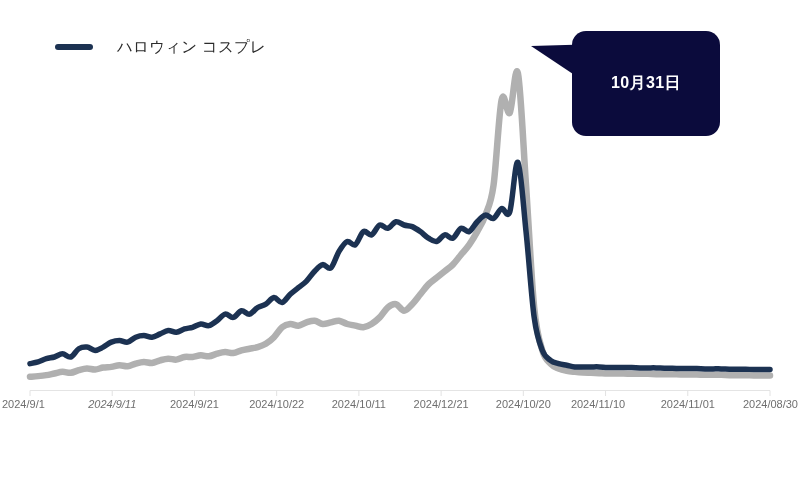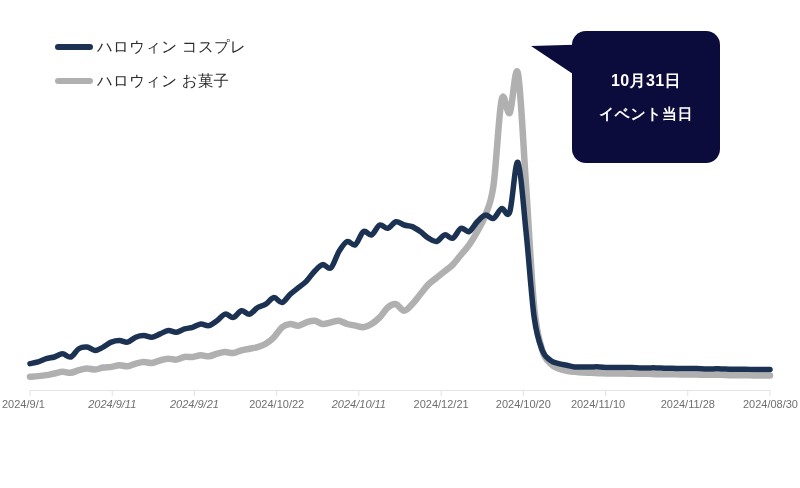--- a/index.html
+++ b/index.html
@@ -34,41 +34,41 @@
     position: absolute;
     left: 55px;
     top: 36px;
     display: flex;
     flex-direction: column;
     gap: 12px;
   }
   .legend-item {
     display: flex;
     align-items: center;
-    gap: 4px;
+    gap: 24px;
     height: 22px;
   }
   .legend-swatch {
     width: 38px;
     height: 6px;
     border-radius: 3px;
     flex: none;
   }
   .legend-label {
     font-size: 15.5px;
     color: #2b2b2b;
     letter-spacing: 0.2px;
     white-space: nowrap;
   }
   .callout {
     position: absolute;
     left: 572px;
     top: 31px;
     width: 148px;
-    height: 132px;
+    height: 105px;
     border-radius: 14px;
     background: #0b0b3c;
     display: flex;
     flex-direction: column;
     align-items: center;
     justify-content: center;
     gap: 13px;
     box-sizing: border-box;
   }
   .callout-line {
@@ -116,37 +116,32 @@
       <path id="series-0" fill="none" stroke="#1c3252" stroke-width="5.5" stroke-linecap="round" stroke-linejoin="round" d="M30.00,363.60 C31.36,363.33 35.42,362.77 38.13,361.95 C40.84,361.13 43.55,359.47 46.26,358.65 C48.97,357.82 51.68,357.82 54.40,357.00 C57.11,356.18 59.82,353.70 62.53,353.70 C65.24,353.70 67.95,357.82 70.66,357.00 C73.37,356.18 76.08,350.40 78.79,348.75 C81.50,347.10 84.21,346.83 86.92,347.10 C89.63,347.38 92.34,350.40 95.05,350.40 C97.77,350.40 100.48,348.48 103.19,347.10 C105.90,345.73 108.61,343.25 111.32,342.15 C114.03,341.05 116.74,340.50 119.45,340.50 C122.16,340.50 124.87,342.70 127.58,342.15 C130.29,341.60 133.00,338.30 135.71,337.20 C138.42,336.10 141.14,335.55 143.85,335.55 C146.56,335.55 149.27,337.48 151.98,337.20 C154.69,336.92 157.40,335.00 160.11,333.90 C162.82,332.80 165.53,330.88 168.24,330.60 C170.95,330.33 173.66,332.52 176.37,332.25 C179.08,331.98 181.79,329.77 184.51,328.95 C187.22,328.13 189.93,328.13 192.64,327.30 C195.35,326.48 198.06,324.27 200.77,324.00 C203.48,323.73 206.19,326.20 208.90,325.65 C211.61,325.10 214.32,322.63 217.03,320.70 C219.74,318.77 222.45,314.65 225.16,314.10 C227.88,313.55 230.59,317.95 233.30,317.40 C236.01,316.85 238.72,311.35 241.43,310.80 C244.14,310.25 246.85,314.65 249.56,314.10 C252.27,313.55 254.98,309.15 257.69,307.50 C260.40,305.85 263.11,305.85 265.82,304.20 C268.53,302.55 271.25,297.88 273.96,297.60 C276.67,297.33 279.38,303.10 282.09,302.55 C284.80,302.00 287.51,296.78 290.22,294.30 C292.93,291.82 295.64,289.90 298.35,287.70 C301.06,285.50 303.77,283.85 306.48,281.10 C309.19,278.35 311.90,273.95 314.62,271.20 C317.33,268.45 320.04,265.15 322.75,264.60 C325.46,264.05 328.17,270.10 330.88,267.90 C333.59,265.70 336.30,255.80 339.01,251.40 C341.72,247.00 344.43,242.60 347.14,241.50 C349.85,240.40 352.56,246.45 355.27,244.80 C357.99,243.15 360.70,233.25 363.41,231.60 C366.12,229.95 368.83,236.00 371.54,234.90 C374.25,233.80 376.96,226.10 379.67,225.00 C382.38,223.90 385.09,228.85 387.80,228.30 C390.51,227.75 393.22,222.25 395.93,221.70 C398.64,221.15 401.36,224.18 404.07,225.00 C406.78,225.82 409.49,225.55 412.20,226.65 C414.91,227.75 417.62,229.68 420.33,231.60 C423.04,233.52 425.75,236.55 428.46,238.20 C431.17,239.85 433.88,242.05 436.59,241.50 C439.30,240.95 442.01,235.45 444.73,234.90 C447.44,234.35 450.15,239.30 452.86,238.20 C455.57,237.10 458.28,229.40 460.99,228.30 C463.70,227.20 466.41,232.70 469.12,231.60 C471.83,230.50 474.54,224.45 477.25,221.70 C479.96,218.95 482.67,215.65 485.38,215.10 C488.10,214.55 490.81,219.50 493.52,218.40 C496.23,217.30 498.94,209.60 501.65,208.50 C504.36,207.40 507.07,219.50 509.78,211.80 C512.49,204.10 515.20,159.00 517.91,162.30 C520.62,165.60 523.33,205.75 526.04,231.60 C528.75,257.45 531.47,297.60 534.18,317.40 C536.89,337.20 539.60,343.25 542.31,350.40 C545.02,357.55 547.73,358.10 550.44,360.30 C553.15,362.50 555.86,362.78 558.57,363.60 C561.28,364.43 563.99,364.70 566.70,365.25 C569.41,365.80 572.12,366.63 574.84,366.90 C577.55,367.17 580.26,366.90 582.97,366.90 C585.68,366.90 588.39,366.90 591.10,366.90 C593.81,366.90 596.52,366.79 599.23,366.90 C601.94,367.01 604.65,367.45 607.36,367.56 C610.07,367.67 612.78,367.56 615.49,367.56 C618.21,367.56 620.92,367.56 623.63,367.56 C626.34,367.56 629.05,367.50 631.76,367.56 C634.47,367.62 637.18,367.83 639.89,367.89 C642.60,367.94 645.31,367.89 648.02,367.89 C650.73,367.89 653.44,367.83 656.15,367.89 C658.86,367.94 661.58,368.17 664.29,368.22 C667.00,368.28 669.71,368.17 672.42,368.22 C675.13,368.28 677.84,368.50 680.55,368.55 C683.26,368.61 685.97,368.55 688.68,368.55 C691.39,368.55 694.10,368.50 696.81,368.55 C699.52,368.61 702.23,368.82 704.95,368.88 C707.66,368.94 710.37,368.88 713.08,368.88 C715.79,368.88 718.50,368.82 721.21,368.88 C723.92,368.94 726.63,369.15 729.34,369.21 C732.05,369.26 734.76,369.21 737.47,369.21 C740.18,369.21 742.89,369.15 745.60,369.21 C748.32,369.26 751.03,369.49 753.74,369.54 C756.45,369.60 759.16,369.54 761.87,369.54 C764.58,369.54 768.64,369.54 770.00,369.54"></path>
     </g>
     <polygon id="callout-tail" points="531,46 600,44 600,92" fill="#0b0b3c"></polygon>
   </svg>
 
   <div class="legend">
     <div class="legend-item">
       <span class="legend-swatch" style="background:#1c3252"></span>
       <span class="legend-label">ハロウィン コスプレ</span>
     </div>
-    <div class="legend-item">
-      <span class="legend-swatch" style="background:#b0b0b0"></span>
-      <span class="legend-label">ハロウィン お菓子</span>
-    </div>
   </div>
 
   <div class="callout">
     <div class="callout-line">10月31日</div>
-    <div class="callout-line sub">イベント当日</div>
   </div>
 
   <div id="x-axis-labels">
       <div class="axis-label" style="transform: none; left: 2px;">2024/9/1</div>
       <div class="axis-label" style="left: 112.222px; font-style: italic;">2024/9/11</div>
-      <div class="axis-label" style="left: 194.444px; font-style: italic;">2024/9/21</div>
+      <div class="axis-label" style="left: 194.444px;">2024/9/21</div>
       <div class="axis-label" style="left: 276.667px;">2024/10/22</div>
-      <div class="axis-label" style="left: 358.889px; font-style: italic;">2024/10/11</div>
+      <div class="axis-label" style="left: 358.889px;">2024/10/11</div>
       <div class="axis-label" style="left: 441.111px;">2024/12/21</div>
       <div class="axis-label" style="left: 523.333px;">2024/10/20</div>
       <div class="axis-label" style="left: 598px;">2024/11/10</div>
-      <div class="axis-label" style="left: 687.778px;">2024/11/28</div>
+      <div class="axis-label" style="left: 687.778px;">2024/11/01</div>
       <div class="axis-label" style="transform: translateX(-100%); left: 798px;">2024/08/30</div>
     </div>
 
 </div>
 
 </body></html>

